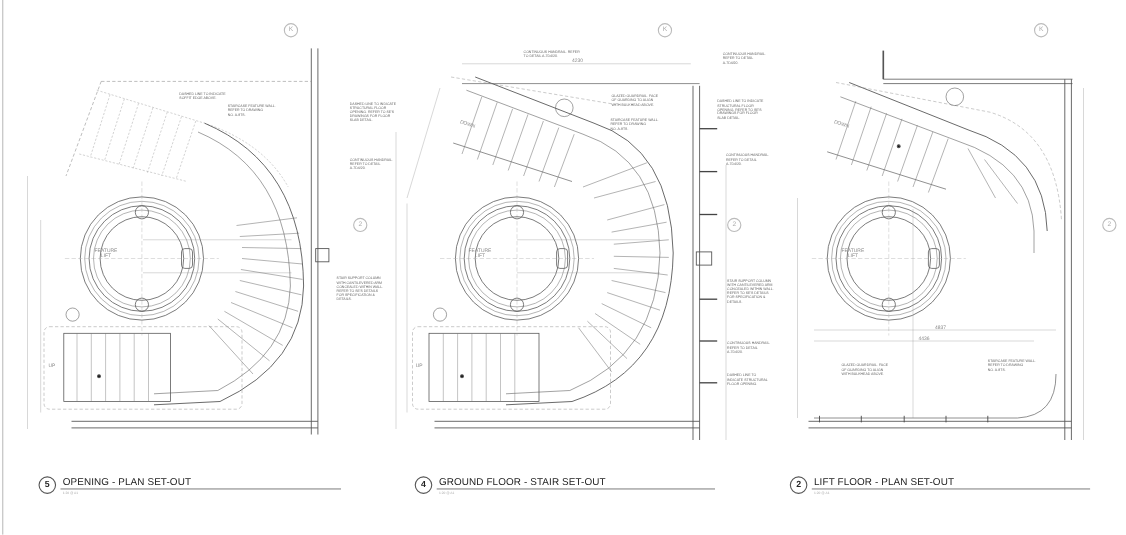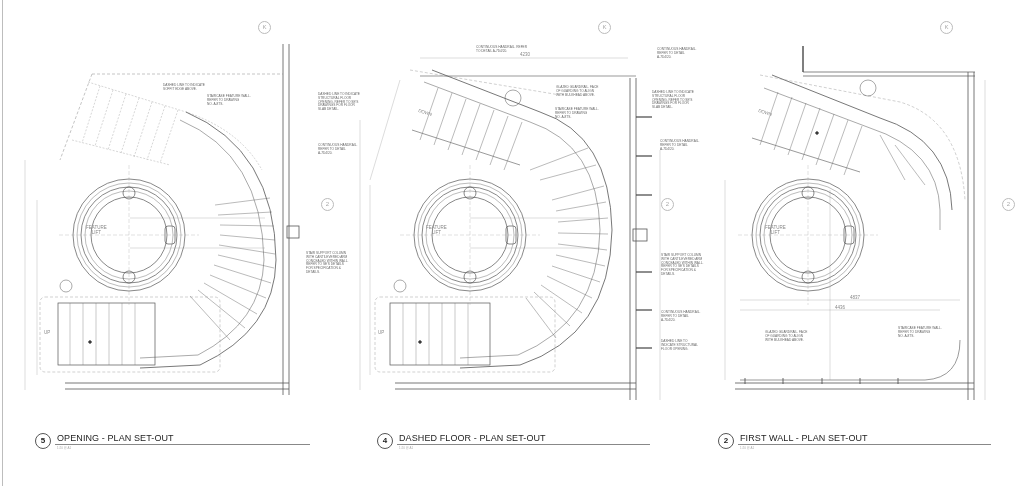--- a/index.html
+++ b/index.html
@@ -303,24 +303,24 @@
 
   <div class="title-block" style="left:35px;top:433px;width:275px;">
     <div class="title-bubble">5</div>
     <div class="title-text">OPENING - PLAN SET-OUT</div>
     <div class="title-rule" style="width:255px;"></div>
     <div class="title-scale">1:20 @ A1</div>
   </div>
 
   <div class="title-block" style="left:377px;top:433px;width:275px;">
     <div class="title-bubble">4</div>
-    <div class="title-text">DASHED FLOOR - PLAN SET-OUT</div>
+    <div class="title-text">GROUND FLOOR - STAIR SET-OUT</div>
     <div class="title-rule" style="width:253px;"></div>
     <div class="title-scale">1:20 @ A1</div>
   </div>
 
   <div class="title-block" style="left:718px;top:433px;width:290px;">
     <div class="title-bubble">2</div>
-    <div class="title-text">FIRST WALL - PLAN SET-OUT</div>
+    <div class="title-text">LIFT FLOOR - PLAN SET-OUT</div>
     <div class="title-rule" style="width:253px;"></div>
     <div class="title-scale">1:20 @ A1</div>
   </div>
 </div>
 
 </body></html>

